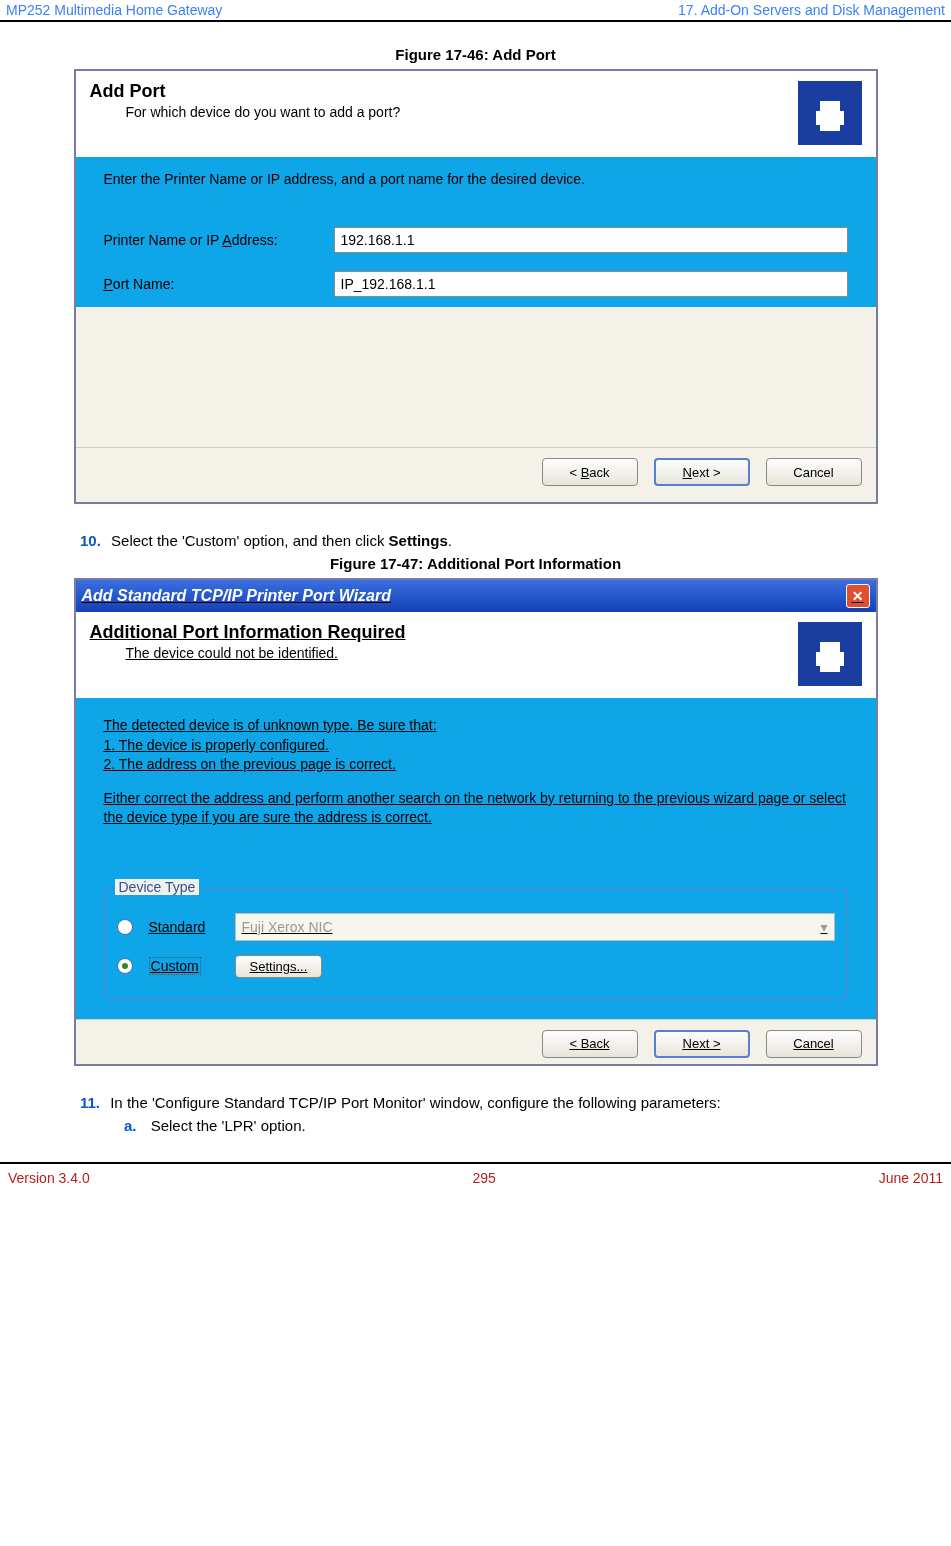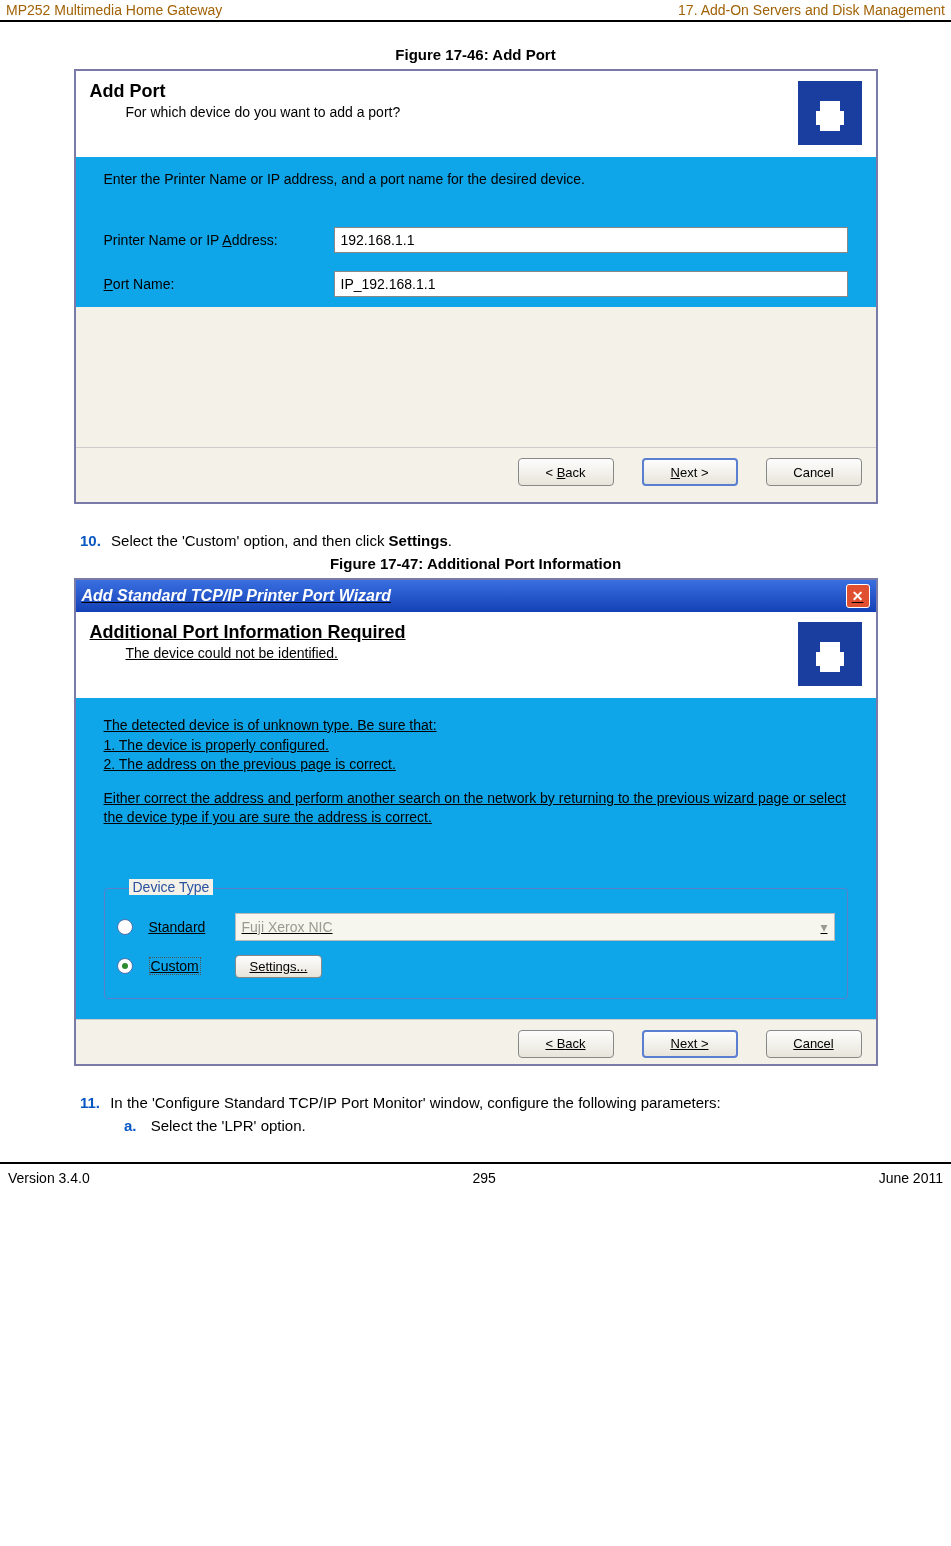--- a/index.html
+++ b/index.html
@@ -8,21 +8,21 @@
     font-size: 15px;
     color: #000;
     width: 951px;
     background: #fff;
   }
   .header-bar {
     display: flex;
     justify-content: space-between;
     padding: 2px 6px 2px 6px;
     border-bottom: 2px solid #000;
-    color: #a16207;
+    color: #3b82f6;
     font-size: 14px;
   }
   .figure-caption {
     text-align: center;
     font-weight: bold;
     margin: 24px 0 6px 0;
     font-size: 15px;
   }
   .dialog {
     border: 2px solid #7a7aa8;
@@ -71,21 +71,21 @@
     flex:1;
     border:1px solid #888;
     background:#fff;
     padding:3px 6px;
     font-size:14px;
     height:18px;
   }
   .button-bar {
     display:flex;
     justify-content:flex-end;
-    gap: 28px;
+    gap: 16px;
     padding: 10px 14px 6px 14px;
     border-top:1px solid #ccc;
     margin-top: 140px;
   }
   .btn {
     min-width: 96px;
     height: 28px;
     border:1px solid #888;
     border-radius:4px;
     background: linear-gradient(#fdfdfd,#e7e5da);
@@ -130,21 +130,21 @@
   }
   .groupbox {
     border:1px solid #5a80c8;
     border-radius:4px;
     margin: 30px 0 10px 0;
     padding: 18px 12px 14px 12px;
     position:relative;
   }
   .group-legend {
     position:absolute;
-    top:-10px; left:24px;
+    top:-10px; left:10px;
     background:#f4f2e8;
     padding:0 4px;
     color:#2a52a0;
     font-size:14px;
   }
   .radio-row{
     display:flex; align-items:center; gap:16px; margin:6px 0;
   }
   .radio-circle{
     width:14px;height:14px;border:1px solid #4a6fb0;border-radius:50%;
@@ -158,21 +158,21 @@
   }
   .settings-btn{
     border:1px solid #888;border-radius:4px;background:linear-gradient(#fdfdfd,#e7e5da);
     padding:3px 14px;font-size:13px;cursor:pointer;
   }
   .footer-bar{
     display:flex;justify-content:space-between;align-items:flex-start;
     border-top:2px solid #000;
     margin-top:28px;
     padding:6px 8px 4px 8px;
-    color:#000000;font-size:14px;
+    color:#b91c1c;font-size:14px;
   }
   .underline-char { text-decoration: underline; }
   .dotted-box { border:1px dotted #555; padding:0 1px; }
 </style>
 </head>
 <body>
 
 <div class="header-bar">
   <span>MP252 Multimedia Home Gateway</span>
   <span>17. Add-On Servers and Disk Management</span>

